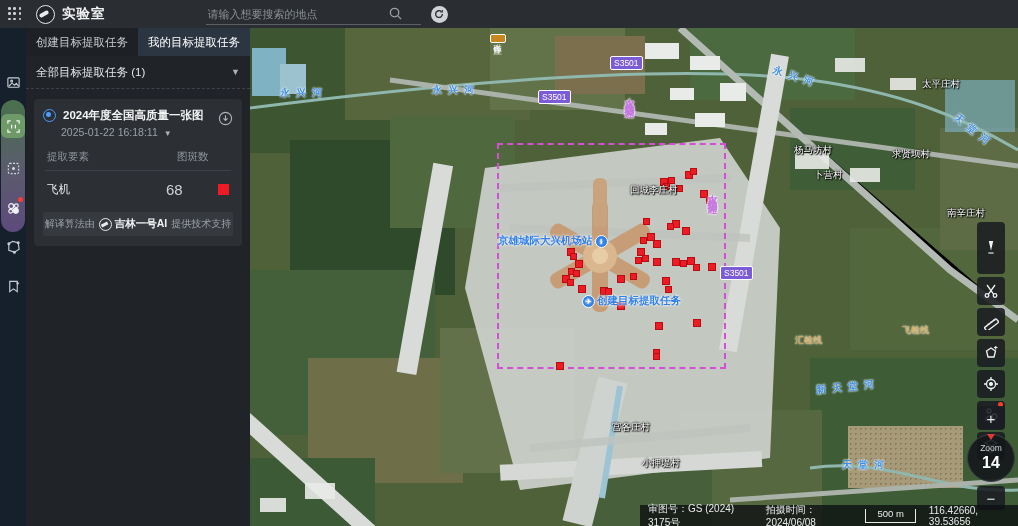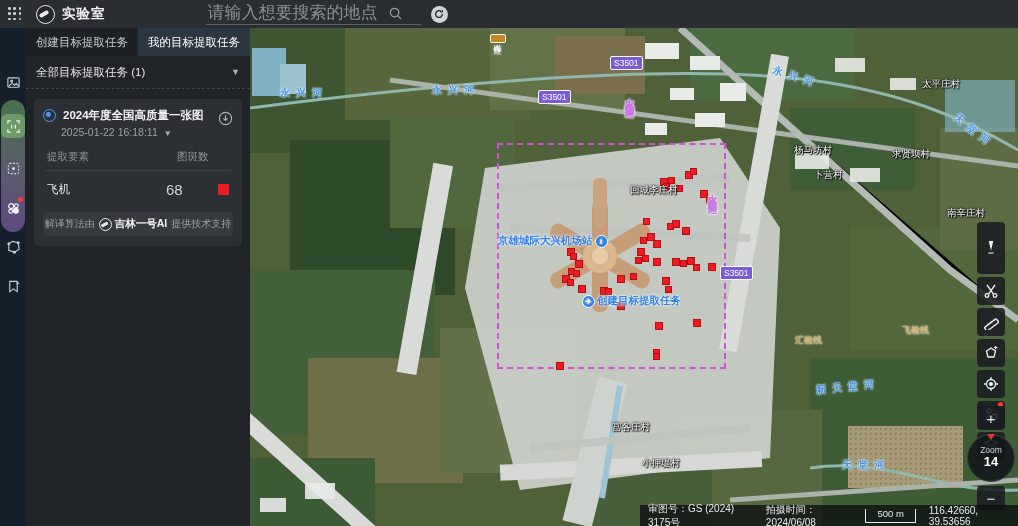--- a/index.html
+++ b/index.html
@@ -8,21 +8,21 @@
 
   
   #header{position:absolute;left:0;top:0;width:1018px;height:28px;background:#2a2d31;
           display:flex;align-items:center;z-index:40;}
   .grid-ic{width:14px;height:14px;margin-left:8px;display:grid;grid-template-columns:repeat(3,1fr);gap:2px;}
   .grid-ic i{width:2.5px;height:2.5px;background:#cfd3d8;border-radius:50%;}
   .logo{width:17px;height:17px;border-radius:50%;border:1.6px solid #e8eaec;margin-left:14px;position:relative;overflow:hidden;background:#23262a;}
   .logo:after{content:"";position:absolute;left:2px;top:6px;width:10px;height:4px;background:#e8eaec;border-radius:2px;transform:rotate(-28deg);}
   #app-title{color:#f2f3f4;font-size:13.5px;font-weight:bold;letter-spacing:1px;margin-left:7px;}
   #searchwrap{display:flex;align-items:center;margin-left:100px;width:215px;border-bottom:1px solid #5c6166;height:20px;}
-  #searchwrap input{background:transparent;border:0;outline:0;color:#d8dbde;font-size:17px;width:178px;font-family:Liberation Mono, monospace;}
+  #searchwrap input{background:transparent;border:0;outline:0;color:#d8dbde;font-size:11px;width:178px;font-family:Liberation Sans, sans-serif;}
   #searchwrap input::placeholder{color:#8b9095;}
   .hic{width:15px;height:15px;flex:0 0 auto;}
   #refresh-btn{margin-left:10px;width:17px;height:17px;border-radius:50%;display:flex;align-items:center;justify-content:center;background:#cfd3d8;}
   #hdr-right{margin-left:auto;display:flex;align-items:center;gap:10px;margin-right:10px;}
   #datetime{color:#dcdfe2;font-size:11.5px;margin-right:14px;}
   .cir-btn{width:18px;height:18px;border-radius:50%;border:1.4px solid #c9ced3;display:flex;align-items:center;justify-content:center;color:#c9ced3;font-size:11px;}
   #avatar{width:20px;height:20px;border-radius:50%;background:radial-gradient(circle at 35% 30%,#6a6f75 0 30%,#2a2d31 70%);border:1px solid #4a4e53;}
 
   
   #rail{position:absolute;left:0;top:28px;width:26px;height:498px;background:#16202c;z-index:30;}
@@ -87,21 +87,21 @@
   .tool svg{width:16px;height:16px;}
   .tool.tall{height:52px;}
   #zoomctl{position:absolute;right:13px;top:406px;width:28px;z-index:35;display:flex;flex-direction:column;align-items:center;}
   .zbtn{width:28px;height:24px;background:rgba(26,29,33,.88);border-radius:4px;color:#e8eaec;font-size:15px;
         display:flex;align-items:center;justify-content:center;}
   #zoomdial{width:46px;height:46px;border-radius:50%;background:rgba(20,23,27,.9);margin:4px 0;position:relative;
             display:flex;flex-direction:column;align-items:center;justify-content:center;border:1px solid #3a3f45;}
   #zoomdial .tri{position:absolute;top:-1px;left:50%;transform:translateX(-50%);width:0;height:0;
                  border-left:4px solid transparent;border-right:4px solid transparent;border-top:6px solid #e0392f;}
   #zoom-word{color:#cfd3d8;font-size:8.5px;line-height:1;}
-  #zoom-num{color:#fff;font-size:13px;font-weight:bold;line-height:1.2;}
+  #zoom-num{color:#fff;font-size:16px;font-weight:bold;line-height:1.2;}
 
   
   #statusbar{position:absolute;right:0;bottom:0;height:21px;width:362px;background:rgba(14,16,19,.8);z-index:36;
              display:flex;align-items:center;gap:13px;padding:0 8px;color:#e9ebed;font-size:10px;}
   #scalebar{width:56px;height:13px;border-left:1px solid #e9ebed;border-right:1px solid #e9ebed;border-bottom:1px solid #e9ebed;
             display:flex;align-items:flex-start;justify-content:center;font-size:9.5px;line-height:10px;}
 </style>
 </head>
 <body>
 

